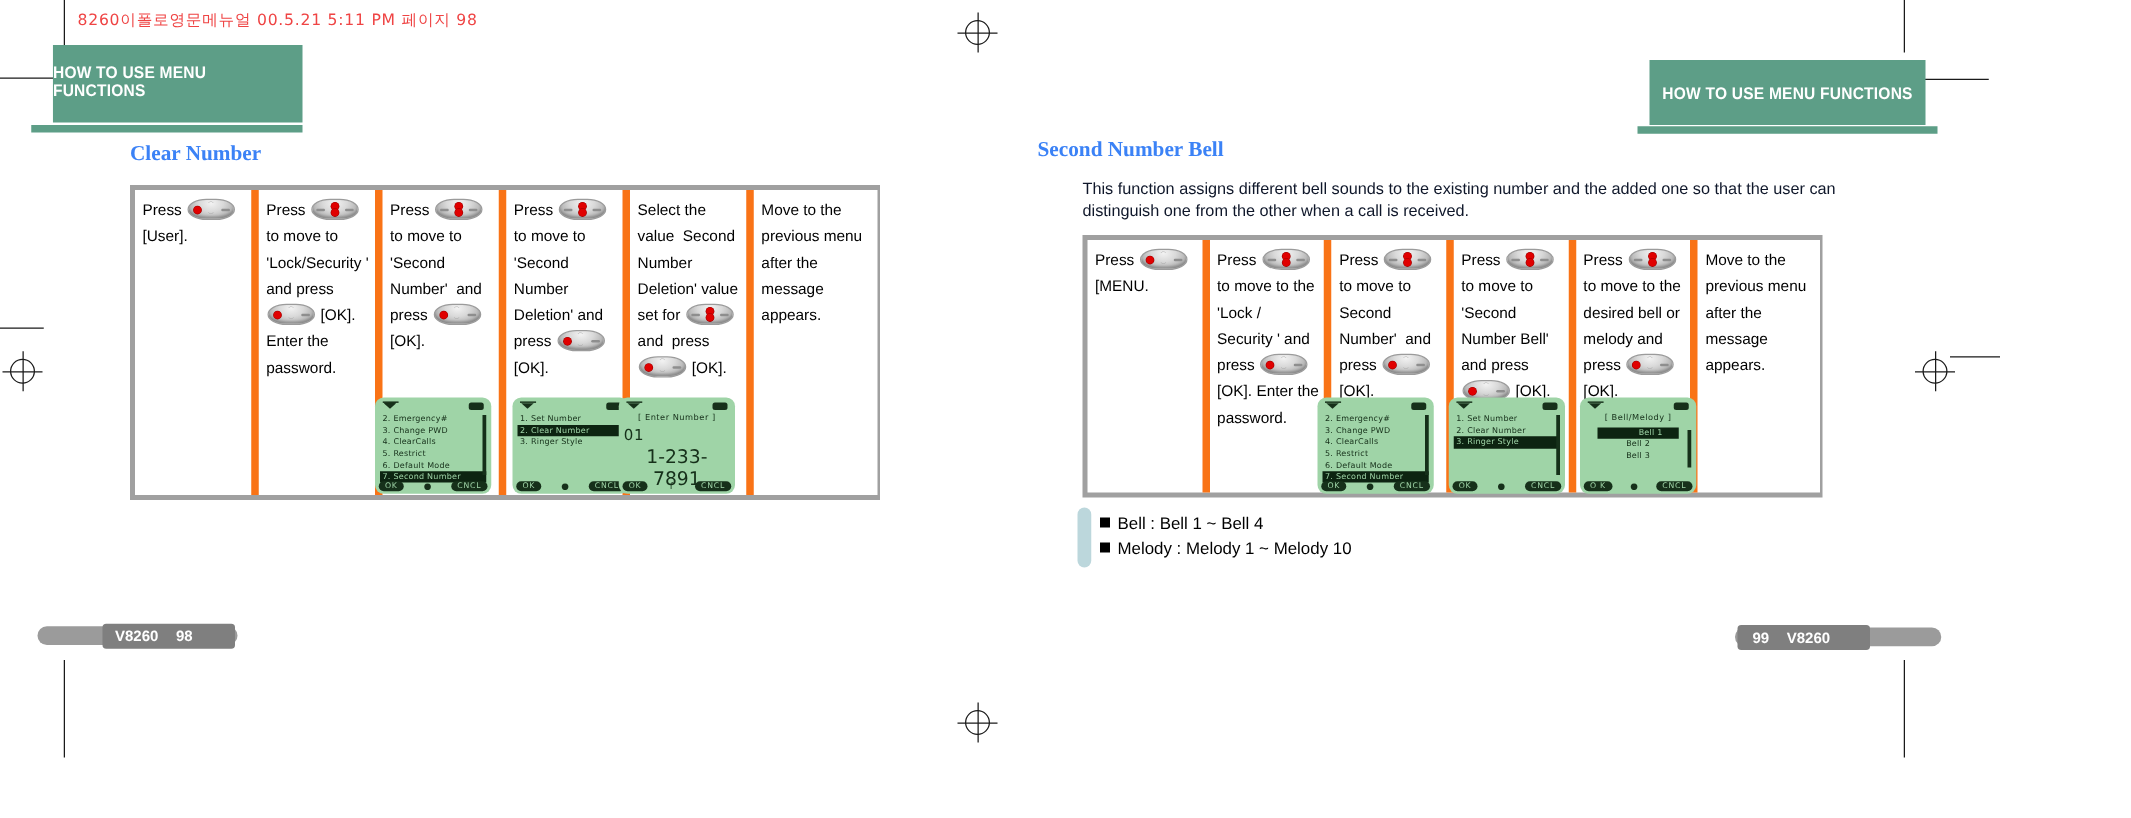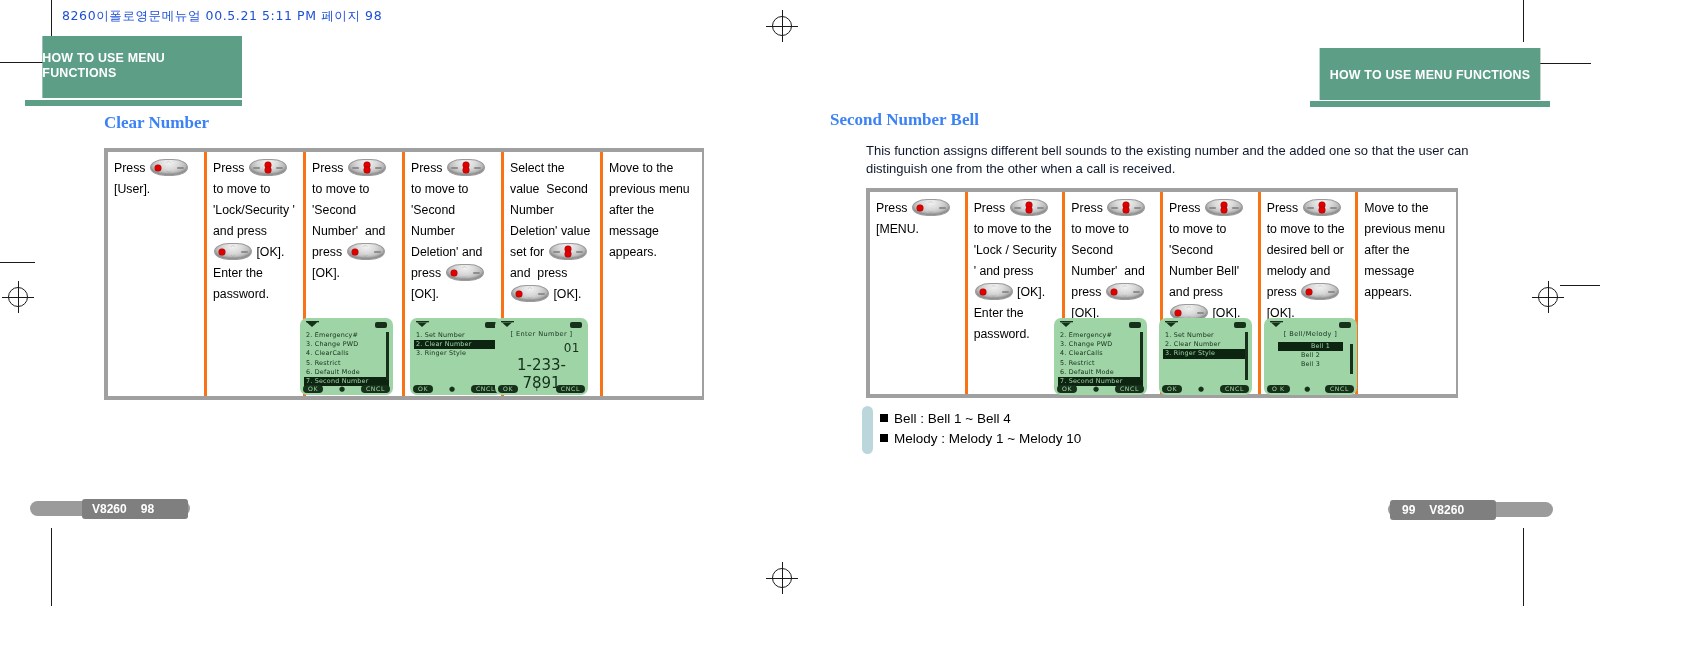--- a/index.html
+++ b/index.html
@@ -48,21 +48,21 @@
     margin-top: -0.5px;
   }
 
   
   .print-header {
     position: absolute;
     left: 62px;
     top: 8px;
     font-size: 12.5px;
     letter-spacing: 0.6px;
-    color: #1d4ed8;
+    color: #ef4444;
     white-space: nowrap;
     font-family: "DejaVu Sans", sans-serif;
   }
 
   
   .banner {
     position: absolute;
     background: #5d9e87;
     color: #ffffff;
     font-weight: bold;
@@ -126,21 +126,21 @@
     border-right: 2px solid #a0a0a0;
     border-bottom: 4px solid #a0a0a0;
     background: #ffffff;
   }
   #table-left  { left: 104px; top: 148px; width: 600px; height: 252px; }
   #table-right { left: 866px; top: 188px; width: 592px; height: 210px; }
 
   .step-cell {
     position: relative;
     box-sizing: border-box;
-    border-right: 3px solid #f97316;
+    border-right: 6px solid #f97316;
     padding: 6px 4px 4px 6px;
     font-size: 12.3px;
     line-height: 21px;
     overflow: visible;
   }
   .step-cell:last-child { border-right: none; }
   #table-left  .step-cell { width: 100px; }
   #table-right .step-cell { width: 98.5px; }
 
   .step-text { display: inline; }
@@ -285,21 +285,21 @@
     border-radius: 6px;
     padding: 0.5px 5px;
     letter-spacing: 0.6px;
     display: inline-block;
   }
   .lcd .sk-mid {
     color: #16301a;
     font-size: 7px;
   }
   .lcd .bignum {
-    text-align: right;
+    text-align: left;
     font-size: 12px;
     letter-spacing: 0.5px;
     margin-top: 3px;
     padding-right: 4px;
   }
   .lcd .bignum2 {
     text-align: center;
     font-size: 15px;
     letter-spacing: 0px;
     margin-top: 1px;

